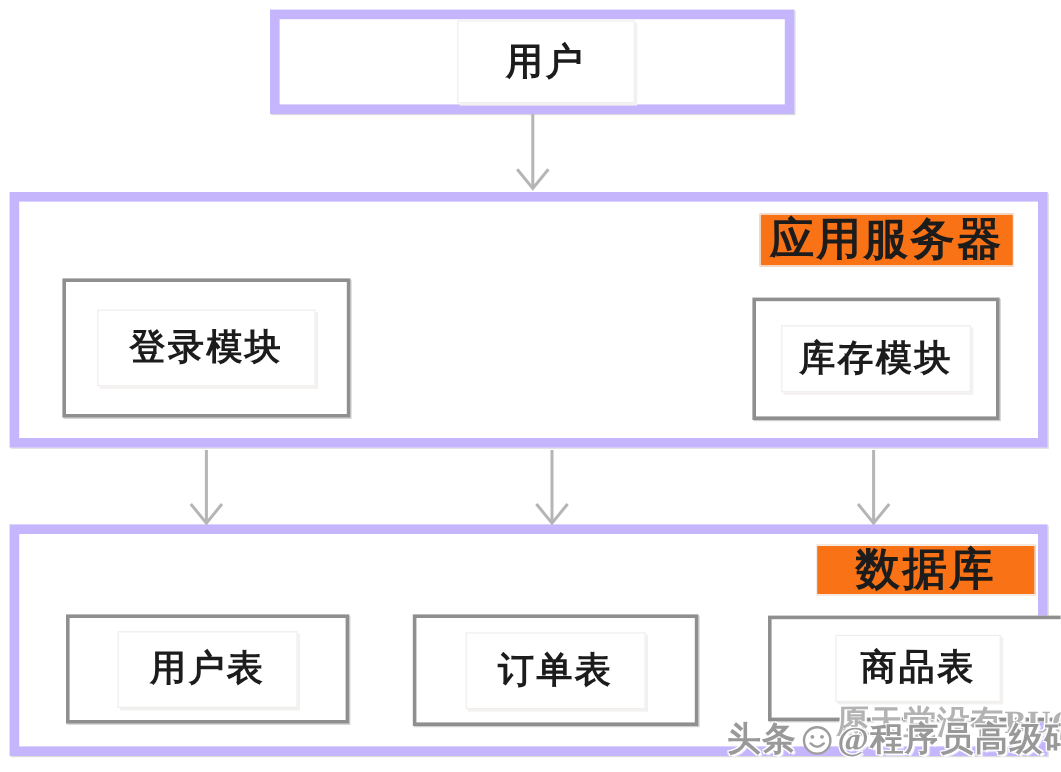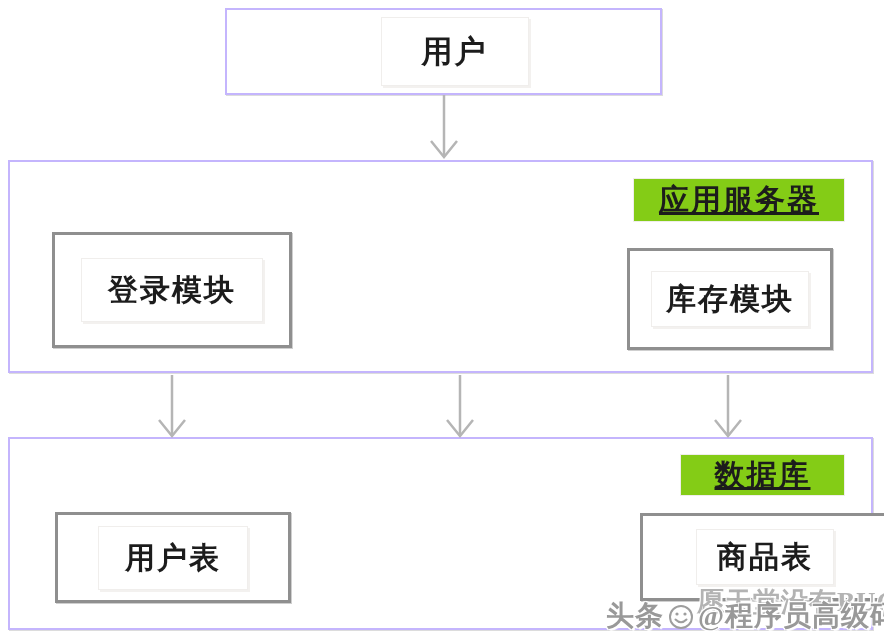--- a/index.html
+++ b/index.html
@@ -13,21 +13,21 @@
   }
   .box {
     position: absolute;
     background: #ffffff;
     display: flex;
     align-items: center;
     justify-content: center;
     box-sizing: border-box;
   }
   .outer-frame {
-    border: 2px solid #c4b5fd;
+    border: 8px solid #c4b5fd;
     box-shadow: 1px 1px 0 #dcdcdc;
     padding-left: 22px;
   }
   .node-frame {
     border: 3px solid #8f8f8f;
     box-shadow: 1px 1px 0 #cfcfcf;
   }
   .node-label, .zone-label, .user-label {
     font-weight: bold;
     color: #1c1c1c;
@@ -38,28 +38,27 @@
     background: #ffffff;
     border: 1px solid #f0eeec;
     box-shadow: 2px 2px 0 #f3f1ef;
     padding: 16px 26px;
     font-size: 30px;
     line-height: 1;
   }
   .user-patch { padding: 18px 40px; font-size: 31px; }
   .zone-tag {
     position: absolute;
-    background: #84cc16;
+    background: #f97316;
     border: 1px solid #efedeb;
     display: flex;
     align-items: center;
     justify-content: center;
-    font-size: 30px;
+    font-size: 37px;
     box-sizing: border-box;
-    text-decoration: underline;
   }
   .arrow-layer {
     position: absolute;
     left: 0; top: 0;
     width: 884px; height: 643px;
     pointer-events: none;
   }
   .watermark {
     position: absolute;
     font-weight: bold;
@@ -98,26 +97,29 @@
   <div class="box node-frame" style="left:52px; top:232px; width:240px; height:116px;">
     <span class="patch node-label">登录模块</span>
   </div>
 
 
   <div class="box node-frame" style="left:627px; top:248px; width:206px; height:102px;">
     <span class="patch node-label" style="padding:12px 14px;font-family:Liberation Serif, serif;">库存模块</span>
   </div>
 
   <div class="box outer-frame" style="left:8px; top:437px; width:865px; height:193px;"></div>
-  <div class="zone-tag zone-label" style="left:680px; top:454px; width:165px; height:42px;">数据库</div>
+  <div class="zone-tag zone-label" style="left:680px; top:454px; width:183px; height:42px;">数据库</div>
 
   <div class="box node-frame" style="left:55px; top:512px; width:236px; height:91px;">
     <span class="patch node-label">用户表</span>
   </div>
 
+  <div class="box node-frame" style="left:344px; top:512px; width:238px; height:93px;">
+    <span class="patch node-label">订单表</span>
+  </div>
 
   <div class="box node-frame" style="left:640px; top:513px; width:250px; height:88px;">
     <span class="patch node-label" style="padding:12px 20px;">商品表</span>
   </div>
 
   <svg class="arrow-layer" viewBox="0 0 884 643">
     <g stroke="#b5b5b5" stroke-width="2.5" fill="none">
       <line x1="444" y1="95" x2="444" y2="156"></line>
       <polyline points="431,141 444,157 457,141"></polyline>
 

